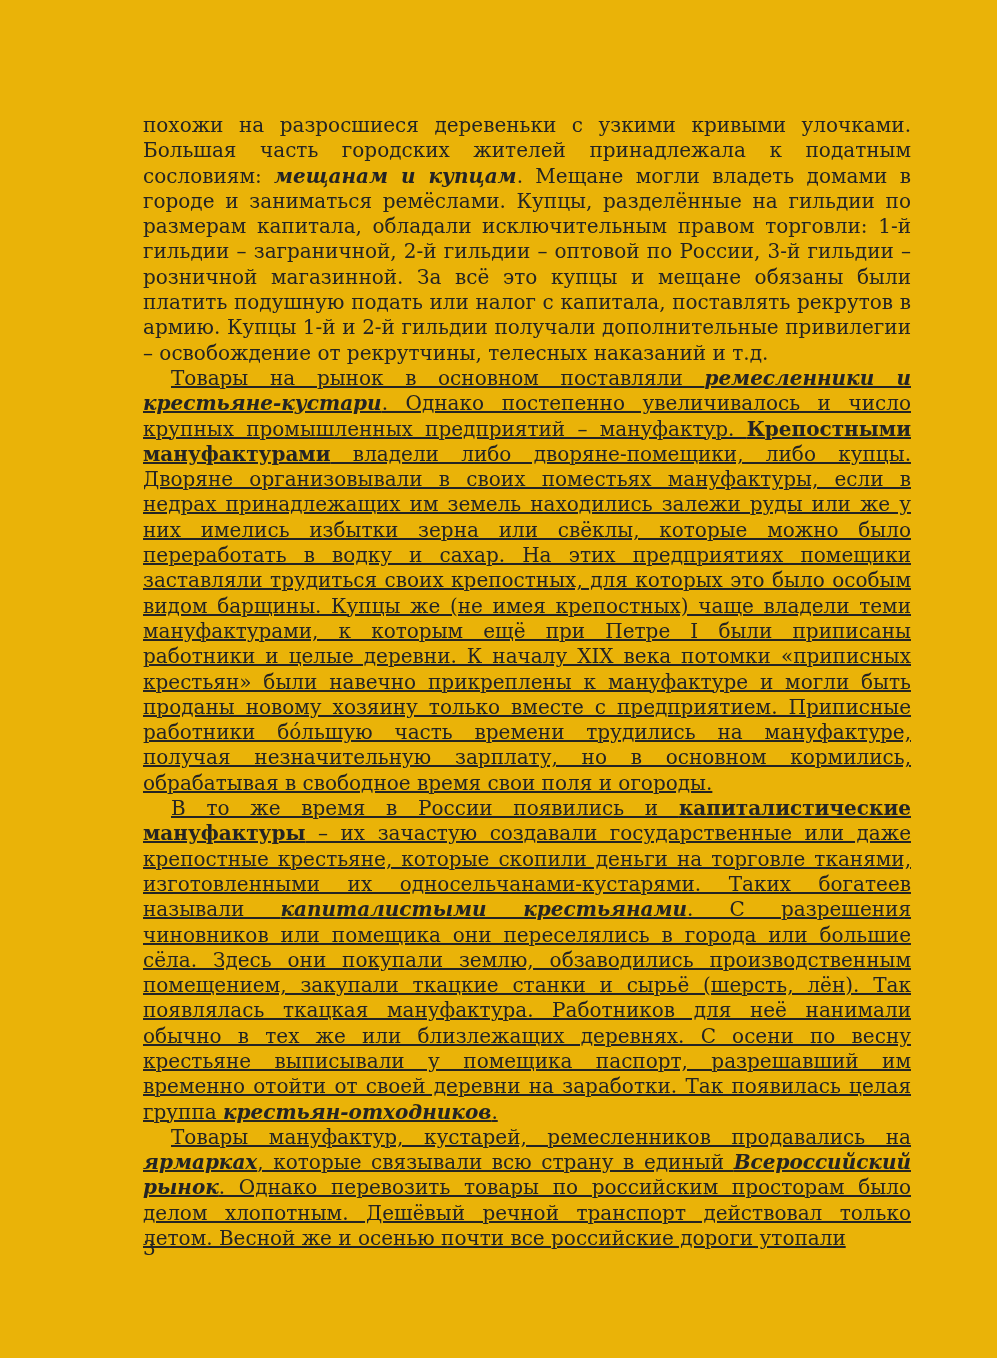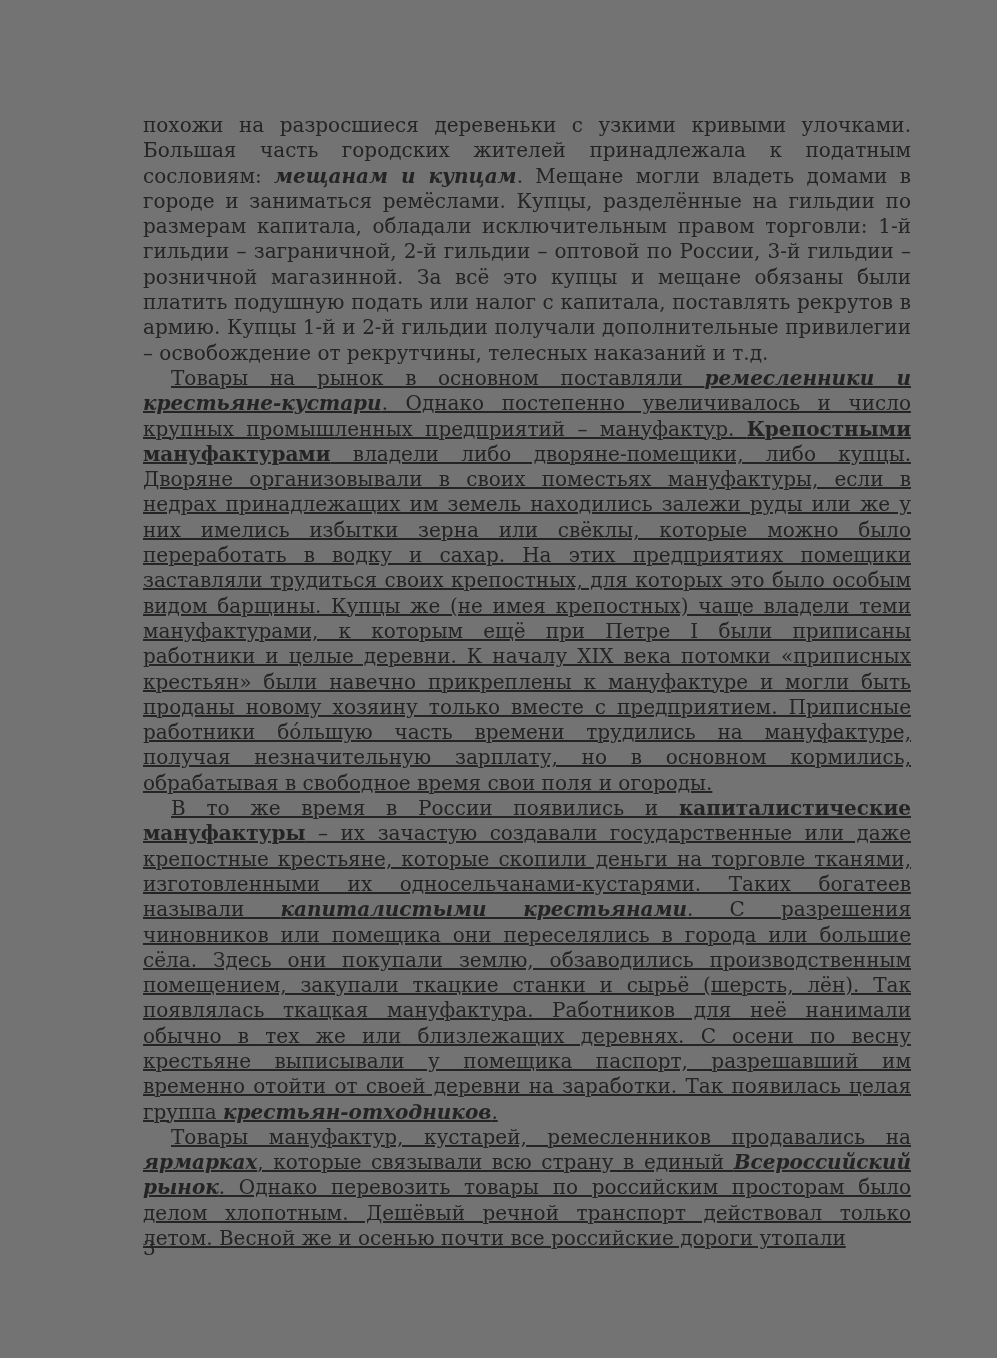--- a/index.html
+++ b/index.html
@@ -4,21 +4,21 @@
 <style>
   html, body {
     margin: 0;
     padding: 0;
     background: #ffffff;
   }
   .page {
     position: relative;
     width: 997px;
     height: 1358px;
-    background: #737373;
+    background: #eab308;
     overflow: hidden;
     font-family: "DejaVu Serif", "Liberation Serif", serif;
     color: #242424;
   }
   .text-block {
     position: absolute;
     left: 143px;
     top: 113px;
     width: 768px;
     font-size: 20px;

